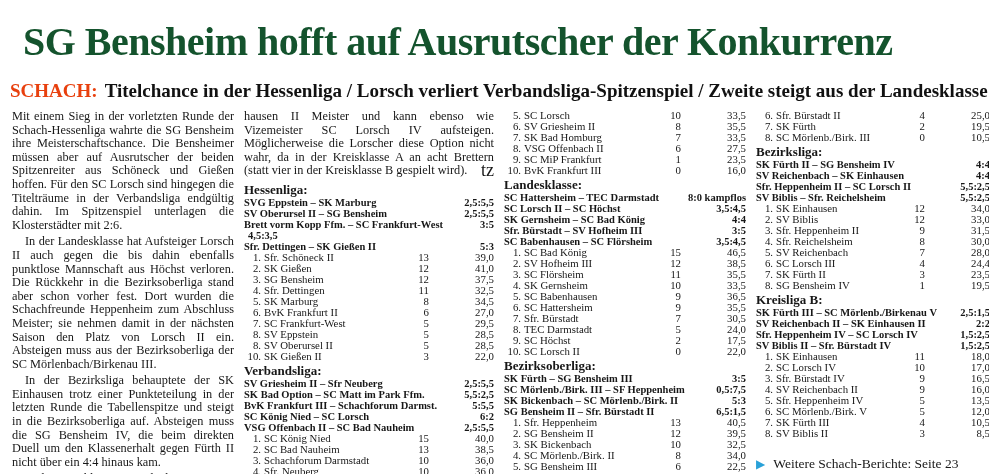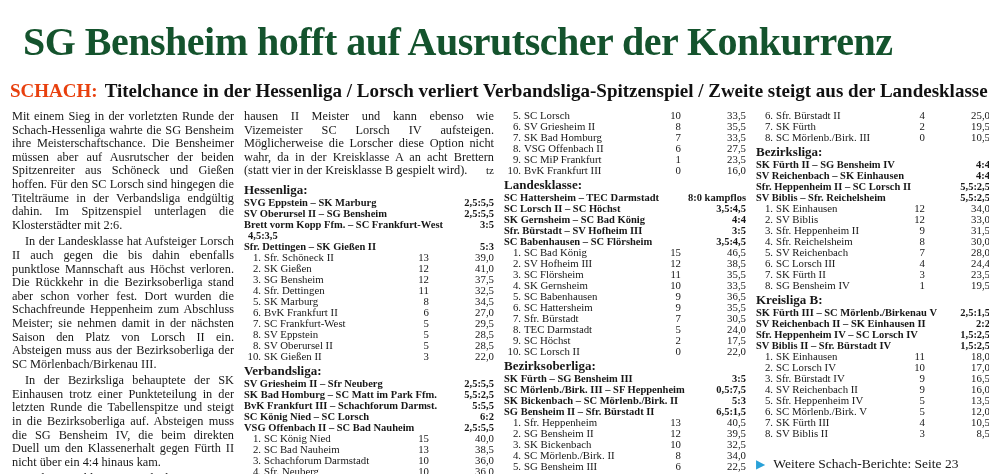--- a/index.html
+++ b/index.html
@@ -19,21 +19,21 @@
     display:grid;grid-template-columns:222px 250px 242px 234px;
     column-gap:10px;padding:8px 12px 0 12px;
   }
   .col{min-width:0;}
   .para{
     margin:0 0 3px 0;font-size:12.3px;line-height:13.6px;
     text-align:justify;hyphens:auto;-webkit-hyphens:auto;
   }
   .para.indent{text-indent:13px;}
   .author{
-    text-align:right;font-size:11px;line-height:13.6px;
+    text-align:right;font-size:18px;line-height:13.6px;
     margin-top:-16.5px;margin-bottom:3px;
   }
   .sec{font-size:13px;font-weight:700;line-height:15px;padding-top:1px;}
   .match{
     display:flex;font-weight:700;font-size:10.5px;line-height:11px;
     white-space:nowrap;
   }
   .match .pairing{flex:1 1 auto;overflow:hidden;}
   .match .score{flex:0 0 auto;padding-left:4px;text-align:left;}
   .row{display:flex;font-size:10.8px;line-height:11px;white-space:nowrap;}
@@ -146,21 +146,21 @@
         <span class="team">SK Gießen II</span>
         <span class="pts">3</span>
         <span class="bds">22,0</span>
       </div>
       <div class="sec">Verbandsliga:</div>
       <div class="match">
         <span class="pairing">SV Griesheim II – Sfr Neuberg</span>
         <span class="score">2,5:5,5</span>
       </div>
       <div class="match">
-        <span class="pairing">SK Bad Homburg – SC Matt im Park Ffm.</span>
+        <span class="pairing">SK Bad Option – SC Matt im Park Ffm.</span>
         <span class="score">5,5:2,5</span>
       </div>
       <div class="match">
         <span class="pairing">BvK Frankfurt III – Schachforum Darmst.</span>
         <span class="score">5:5,5</span>
       </div>
       <div class="match">
         <span class="pairing">SC König Nied – SC Lorsch</span>
         <span class="score">6:2</span>
       </div>

